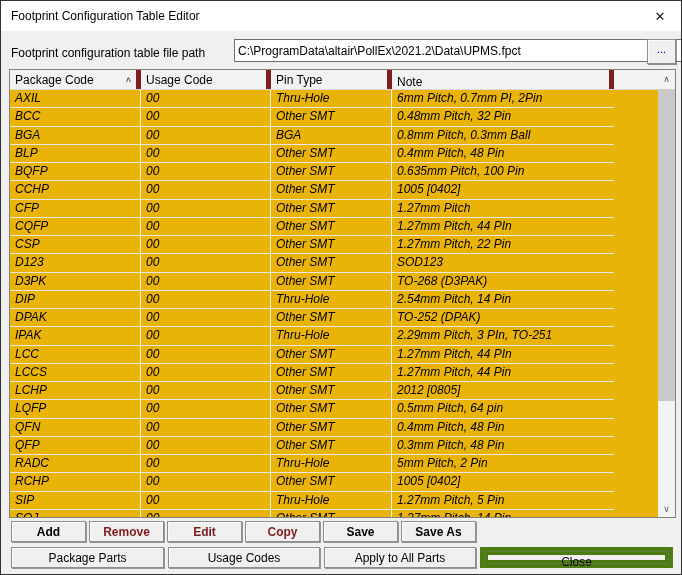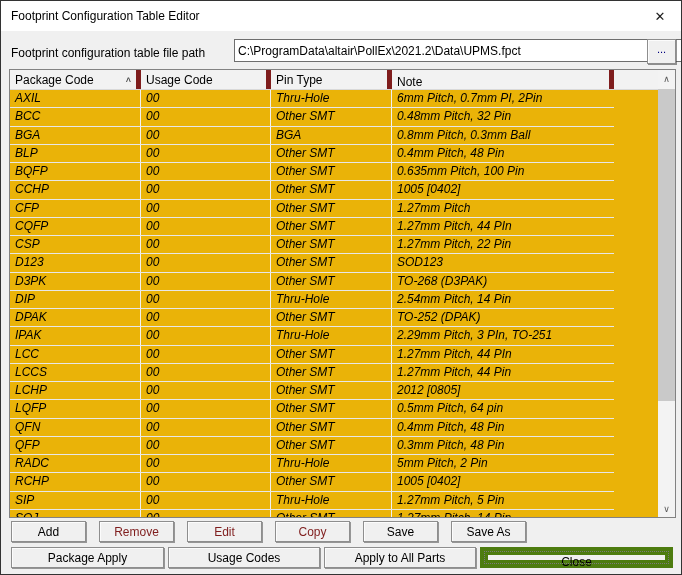--- a/index.html
+++ b/index.html
@@ -74,21 +74,21 @@
   .scroll-thumb{position:absolute;left:0;top:19px;width:17px;height:312px;background:#c9c9c9;}
   
   .btn-row{position:absolute;display:flex;}
   .btn-row.r1{left:10px;top:520px;}
   .btn-row.r2{left:10px;top:546px;}
   .win-btn{
     height:21px;background:#f0f0f0;border:1px solid #8e8e8e;
     box-shadow:inset 1px 1px 0 #fcfcfc, 1px 1px 0 rgba(60,60,60,.5);
     font-family:"Liberation Sans",sans-serif;font-size:12px;color:#000;padding:0;
   }
-  .btn-row.r1 .win-btn{width:75px;margin-right:13px;}
+  .btn-row.r1 .win-btn{width:75px;margin-right:3px;font-weight:bold;}
   .btn-row.r2 .win-btn{margin-right:4px;}
   .win-btn:disabled{color:#7f1d1d;}
   .win-btn.default-btn{
     border:8px solid #4d7c0f;outline:1px dotted #7a7a7a;outline-offset:-5px;
     box-shadow:none;margin-right:0;
   }
 </style>
 </head>
 <body>
 
@@ -276,19 +276,19 @@
 
   <div class="btn-row r1" id="btnrow1">
       <button class="win-btn">Add</button>
       <button class="win-btn" disabled="">Remove</button>
       <button class="win-btn" disabled="">Edit</button>
       <button class="win-btn" disabled="">Copy</button>
       <button class="win-btn">Save</button>
       <button class="win-btn">Save As</button>
     </div>
   <div class="btn-row r2" id="btnrow2">
-      <button class="win-btn" style="width: 153px;">Package Apply</button>
+      <button class="win-btn" style="width: 153px;">Package Parts</button>
       <button class="win-btn" style="width: 152px;">Usage Codes</button>
       <button class="win-btn" style="width: 152px;">Apply to All Parts</button>
       <button class="win-btn default-btn" style="width: 193px;">Close</button>
     </div>
 
 </div>
 
 </body></html>

